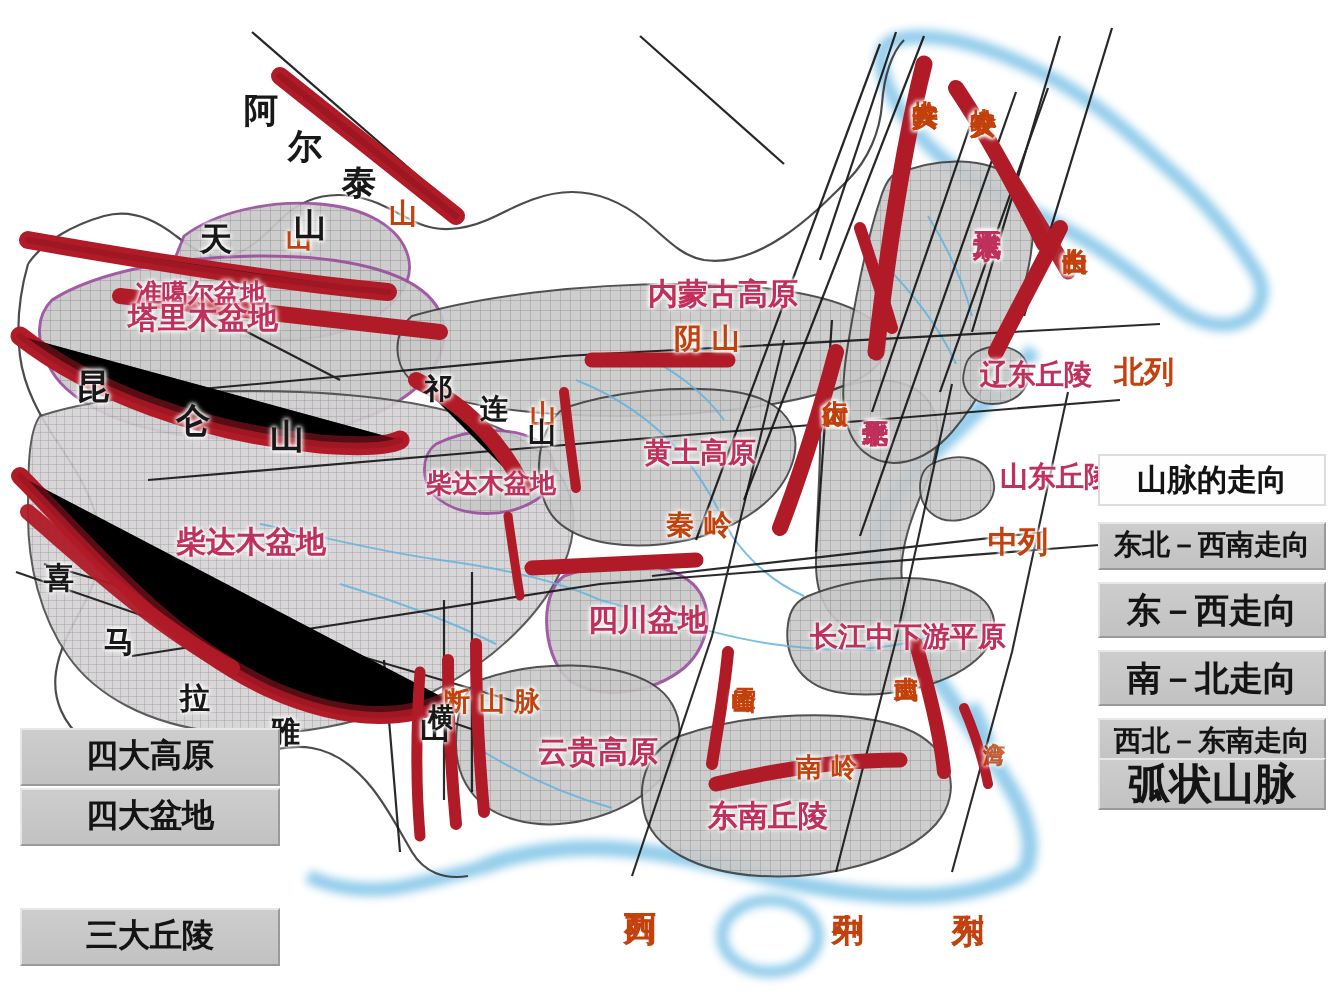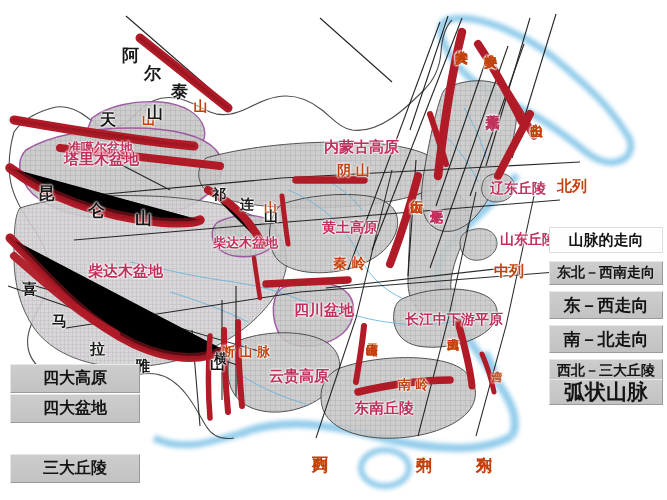--- a/index.html
+++ b/index.html
@@ -309,17 +309,17 @@
     <div class="legendbox" style="top:0px;">四大高原</div>
     <div class="legendbox" style="top:30px;">四大盆地</div>
     <div class="legendbox" style="top:90px;">三大丘陵</div>
   </div>
 
   <div id="legend-right">
     <div class="legendbox white" style="top:0px;height:26px;font-size:15px;">山脉的走向</div>
     <div class="legendbox" style="top:64px;height:28px;font-size:17px;">东－西走向</div>
     <div class="legendbox" style="top:34px;height:24px;font-size:14px;">东北－西南走向</div>
     <div class="legendbox" style="top:98px;height:28px;font-size:17px;">南－北走向</div>
-    <div class="legendbox" style="top:132px;height:24px;font-size:14px;">西北－三大丘陵</div>
+    <div class="legendbox" style="top:132px;height:24px;font-size:14px;">西北－东南走向</div>
     <div class="legendbox" style="top:152px;height:26px;font-size:21px;">弧状山脉</div>
   </div>
 
 </div>
 
 </body></html>

